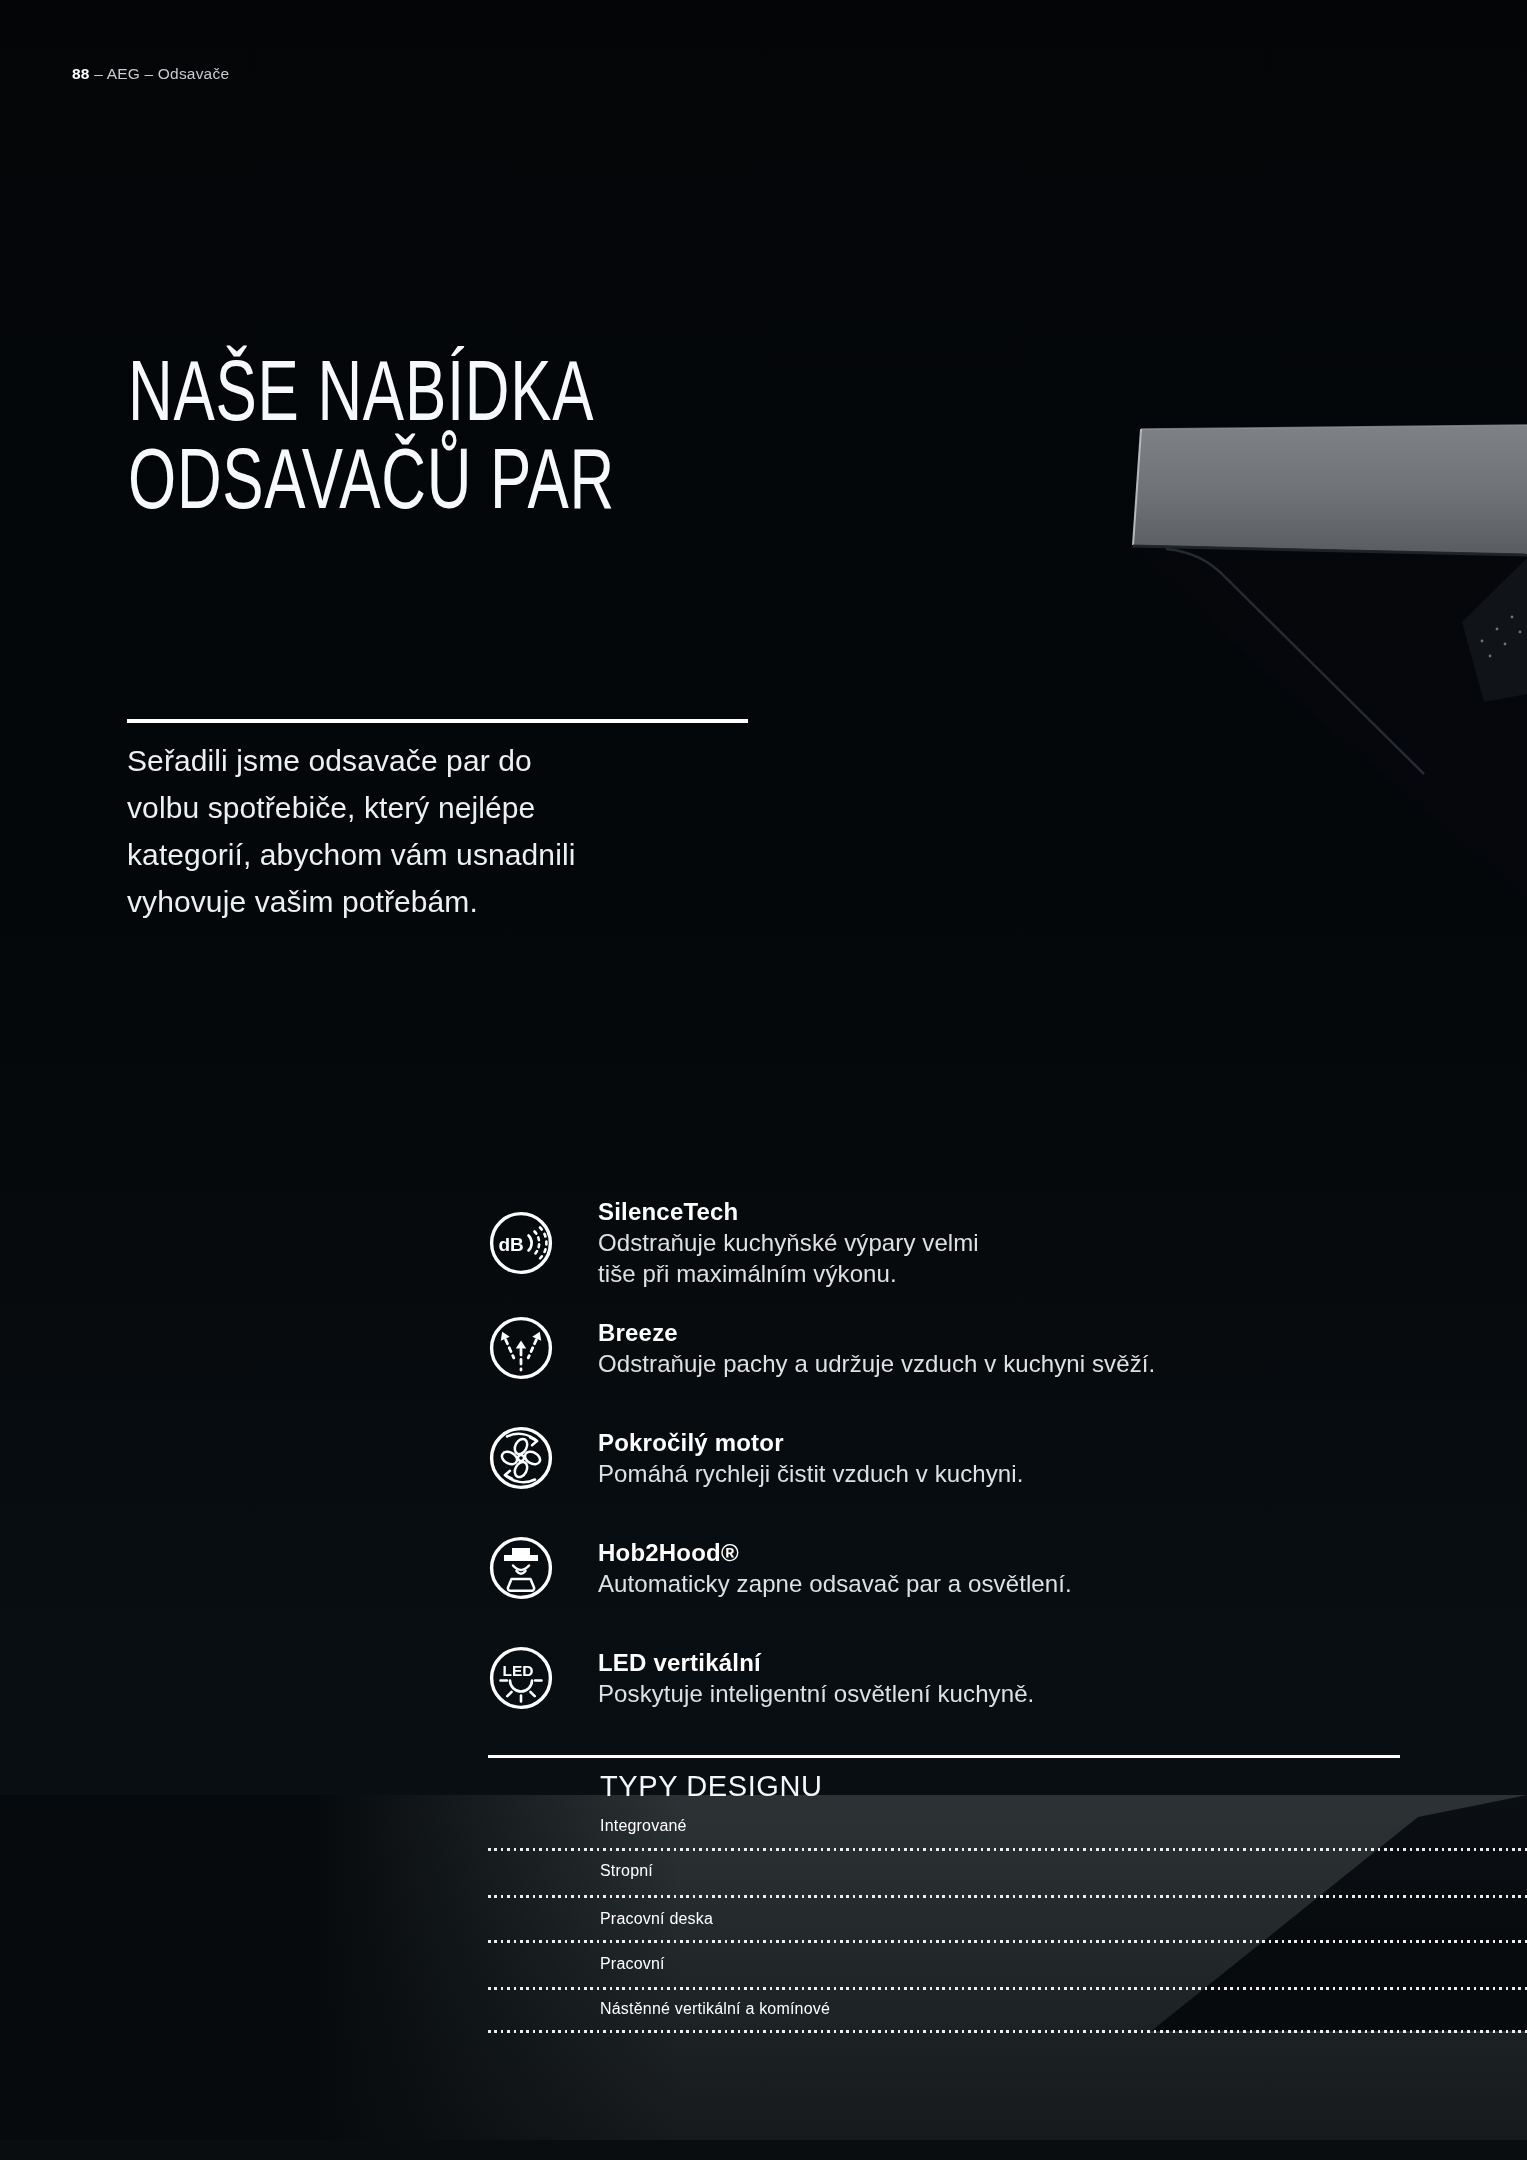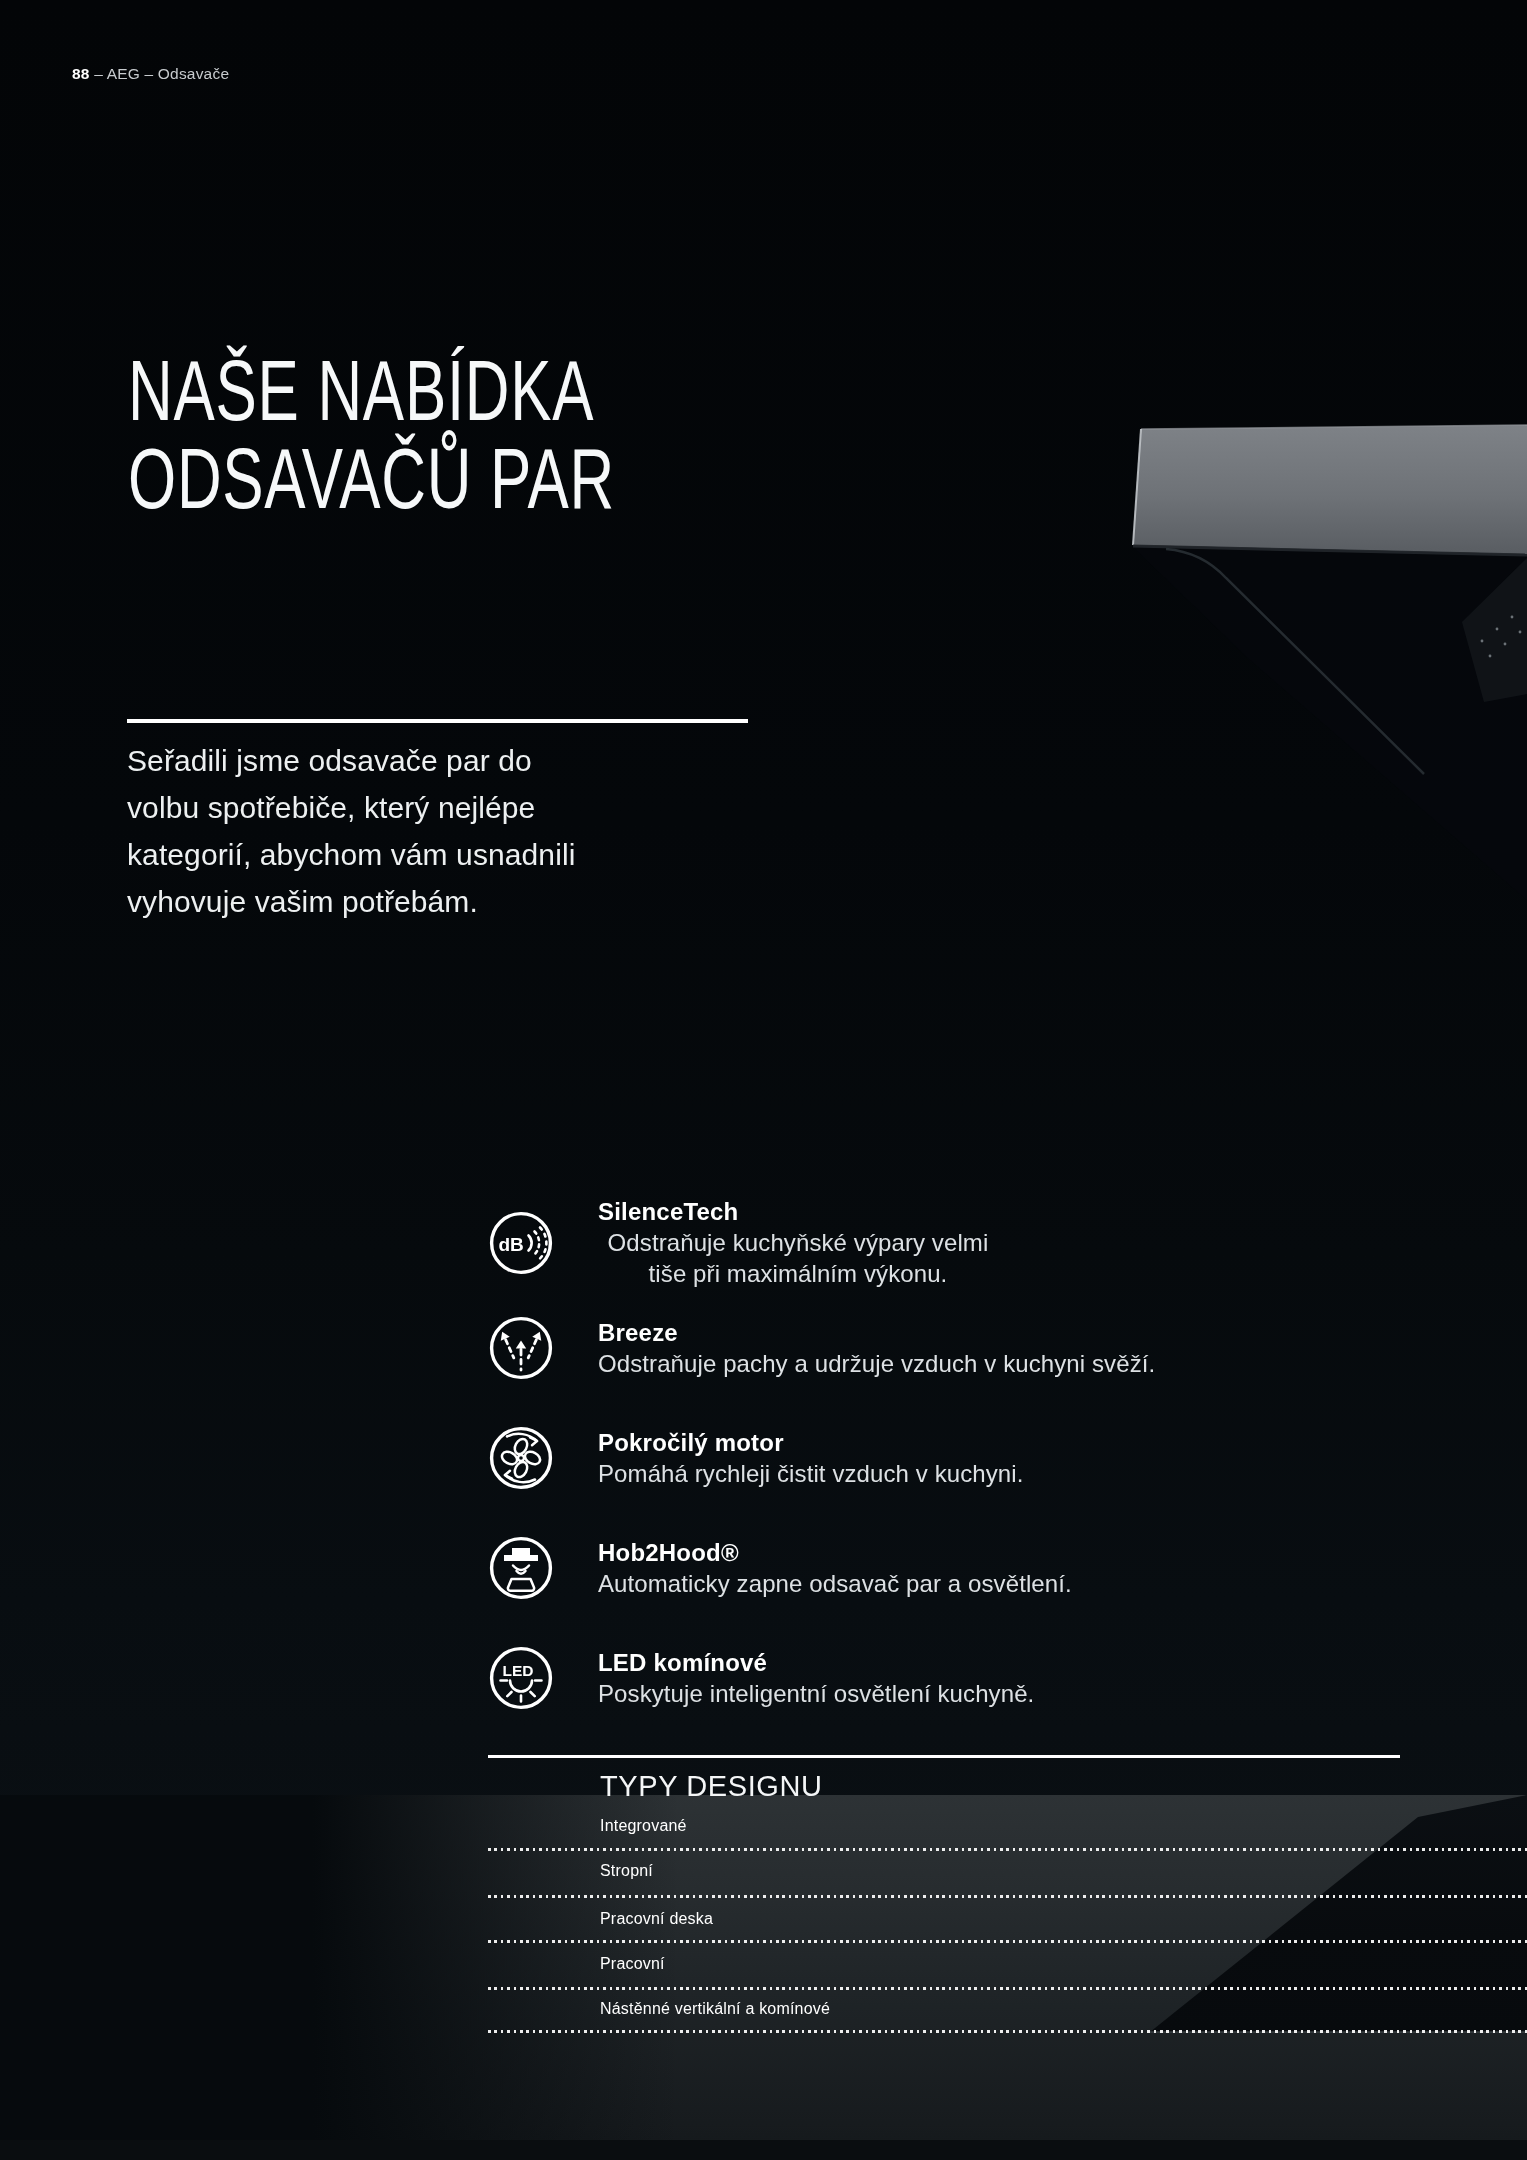--- a/index.html
+++ b/index.html
@@ -68,21 +68,21 @@
 
   
   .feature{
     position:absolute;left:488px;width:980px;
     display:flex;align-items:center;gap:44px;
   }
   .feature .icn{flex:0 0 66px;width:66px;height:66px;}
   .feature .icn svg{display:block;}
   .f-name{font-size:24px;font-weight:bold;color:#fff;line-height:30px;letter-spacing:.2px;}
   .f-desc{font-size:24px;font-weight:normal;color:#dde1e4;line-height:31px;letter-spacing:.1px;}
-  .f-desc.narrow{max-width:400px;text-align:center;}
+  .f-desc.narrow{max-width:400px;}
 
   
   .types-rule{
     position:absolute;left:488px;top:1755px;width:912px;height:3px;
     background:var(--rule,#fff);
   }
   .types-heading{
     position:absolute;left:600px;top:1770px;
     font-size:29px;font-weight:normal;letter-spacing:.6px;color:#f4f6f7;
   }
@@ -249,21 +249,21 @@
       <span class="icn">
         <svg width="66" height="66" viewBox="0 0 66 66" fill="none" stroke="#fff" stroke-linecap="round">
           <circle cx="33" cy="33" r="29.4" stroke-width="3.4"></circle>
           <text x="14.5" y="31" font-family="Liberation Sans, sans-serif" font-size="15.5" font-weight="bold" fill="#fff" stroke="none">LED</text>
           <path d="M22,35.5 a11,11 0 0 0 22,0" stroke-width="2.6"></path>
           <path d="M12.5,35.5 h6.5 M47,35.5 h6.5" stroke-width="2.6"></path>
           <path d="M33,50.5 v6 M23.5,47 l-4.2,4.2 M42.5,47 l4.2,4.2" stroke-width="2.6"></path>
         </svg>
       </span>
       <div>
-        <div class="f-name">LED komínové</div>
+        <div class="f-name">LED vertikální</div>
         <div class="f-desc">Poskytuje inteligentní osvětlení kuchyně.</div>
       </div>
     </div>
 
     <div class="types-rule"></div>
     <div class="types-heading">TYPY DESIGNU</div>
 
     <div class="type-label" style="top:1817px">Integrované</div>
     <div class="dotted" style="top:1848px"></div>
 

